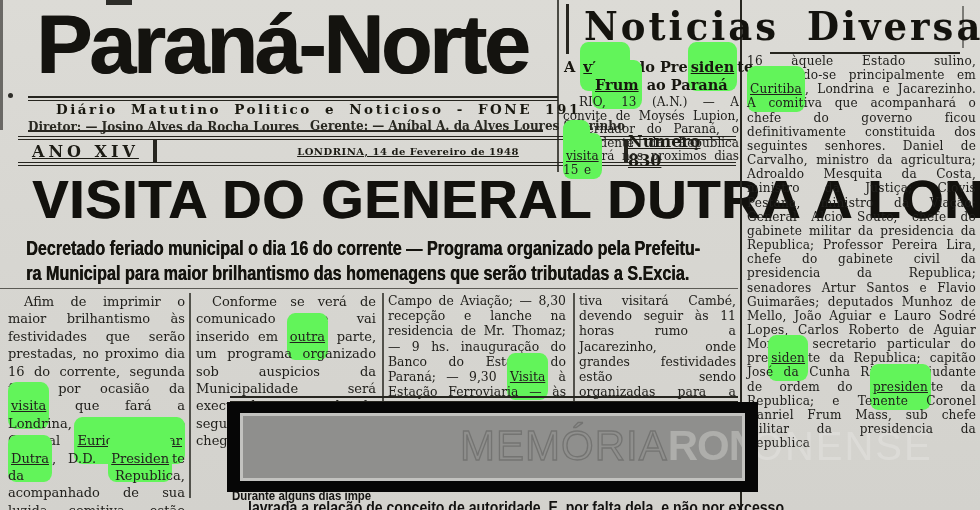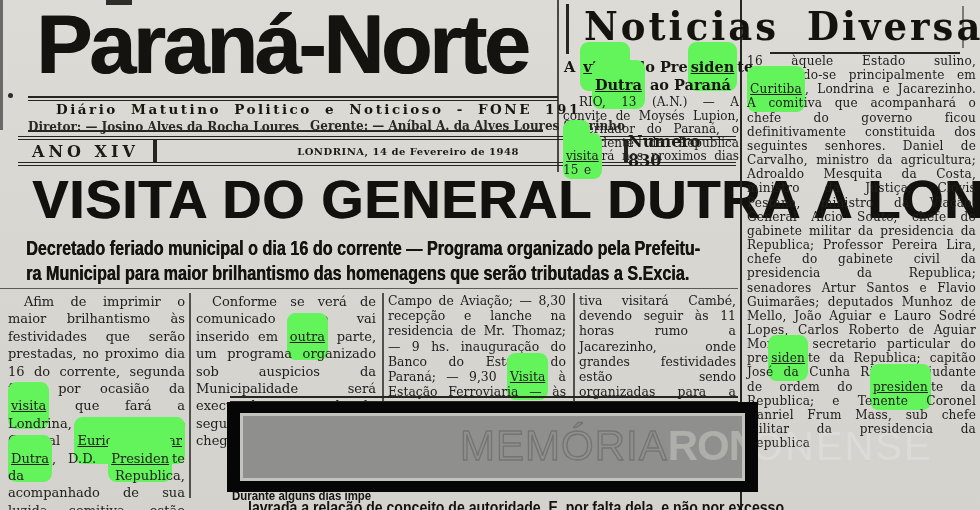--- a/index.html
+++ b/index.html
@@ -86,21 +86,21 @@
   <div class="abs artifact" style="left:8px;top:93px;width:5px;height:5px;border-radius:50%;"></div>
   <div class="abs artifact" style="left:962px;top:6px;width:2px;height:42px;opacity:.55;"></div>
 
   <div class="abs masthead-title" style="left:36px;top:-2px;">Paraná-Norte</div>
   <div class="abs drule" style="left:28px;top:96px;width:530px;height:2px;"></div>
   <div class="abs masthead-sub" style="left:56px;top:101px;">Diário Matutino Politico e Noticioso - FONE 191</div>
   <div class="abs staff" style="left:28px;top:120px;">Diretor: — Josino Alves da Rocha Loures</div>
   <div class="abs staff" style="left:310px;top:119px;">Gerente: — Aníbal A. da Alves Loures Sobrinho</div>
   <div class="abs rule" style="left:28px;top:130px;width:515px;height:2px;"></div>
 
-  <div class="abs band" style="left:18px;top:136px;width:718px;height:30px;box-sizing:border-box;">
+  <div class="abs band" style="left:18px;top:136px;width:718px;height:30px;box-sizing:border-box;text-decoration:underline;">
     <div class="cell" style="width:135px;font-size:16px;letter-spacing:4px;">ANO XIV</div>
     <div class="vsep"></div>
     <div class="cell" style="flex:1;font-size:10px;letter-spacing:0.5px;padding-left:35px;">LONDRINA, 14 de Fevereiro de 1948</div>
     <div class="vsep"></div>
     <div class="cell" style="width:108px;font-size:16px;">Numero 830</div>
   </div>
 
   <div class="abs" style="left:32px;top:168px;width:710px;height:62px;">
     <span class="headline">VISITA DO GENERAL DUTRA A LONDRINA</span>
   </div>
@@ -123,21 +123,21 @@
 
   <div class="abs rule" style="left:557px;top:0;width:1.5px;height:172px;opacity:.8;"></div>
   <div class="abs rule" style="left:740px;top:0;width:2px;height:510px;"></div>
   <div class="abs artifact" style="left:742px;top:402px;width:4px;height:80px;"></div>
 
   <div class="abs rule" style="left:566px;top:4px;width:2.5px;height:50px;"></div>
   <div class="abs news-title" style="left:584px;top:4px;">Noticias Diversas</div>
   <div class="abs rule" style="left:770px;top:52px;width:190px;height:2px;"></div>
 
   <div class="abs news-head" style="left:564px;top:58px;">A <span class="hl">visita</span> do Pre<span class="hl">siden</span>te</div>
-  <div class="abs news-head" style="left:592px;top:76px;"><span class="hl">Dutra</span> ao Paraná</div>
+  <div class="abs news-head" style="left:592px;top:76px;"><span class="hl">Frum</span> ao Paraná</div>
   <div class="abs news-body indent" style="left:563px;top:96px;width:176px;">RIO, 13 (A.N.) — A convite de Moysés Lupion, Governador do Paraná, o <span class="hl">pre</span>sidente da Republica <span class="hl">visita</span>rá nos proximos dias 15 e</div>
 
   <div class="abs farcol" style="left:747px;top:54px;width:229px;">16 àquele Estado sulino, demorando-se principalmente em <span class="hl">Curitiba</span>, Londrina e Jacarezinho. A comitiva que acompanhará o chefe do governo ficou definitivamente constituida dos seguintes senhores. Daniel de Carvalho, ministro da agricultura; Adroaldo Mesquita da Costa, ministro da Justiça; Clovis Pestana, ministro da Viação; General Alcio Souto, chefe do gabinete militar da presidencia da Republica; Professor Pereira Lira, chefe do gabinete civil da presidencia da Republica; senadores Artur Santos e Flavio Guimarães; deputados Munhoz de Mello, João Aguiar e Lauro Sodré Lopes, Carlos Roberto de Aguiar Moreira, secretario particular do pre<span class="hl">siden</span>te da Republica; capitão José da Cunha Ribeiro, ajudante de ordem do <span class="hl">presiden</span>te da Republica; e Tenente Coronel Ganriel Frum Mass, sub chefe militar da presidencia da Republica</div>
 
   <div class="abs ghost" style="left:690px;top:424px;">NDONENSE</div>
 
   <div class="abs redbox" style="left:227px;top:402px;width:531px;height:90px;">
     <div class="inner">
       <div class="wm">
         <span class="outline">MEMÓRIA</span><span class="bold">RON</span>

